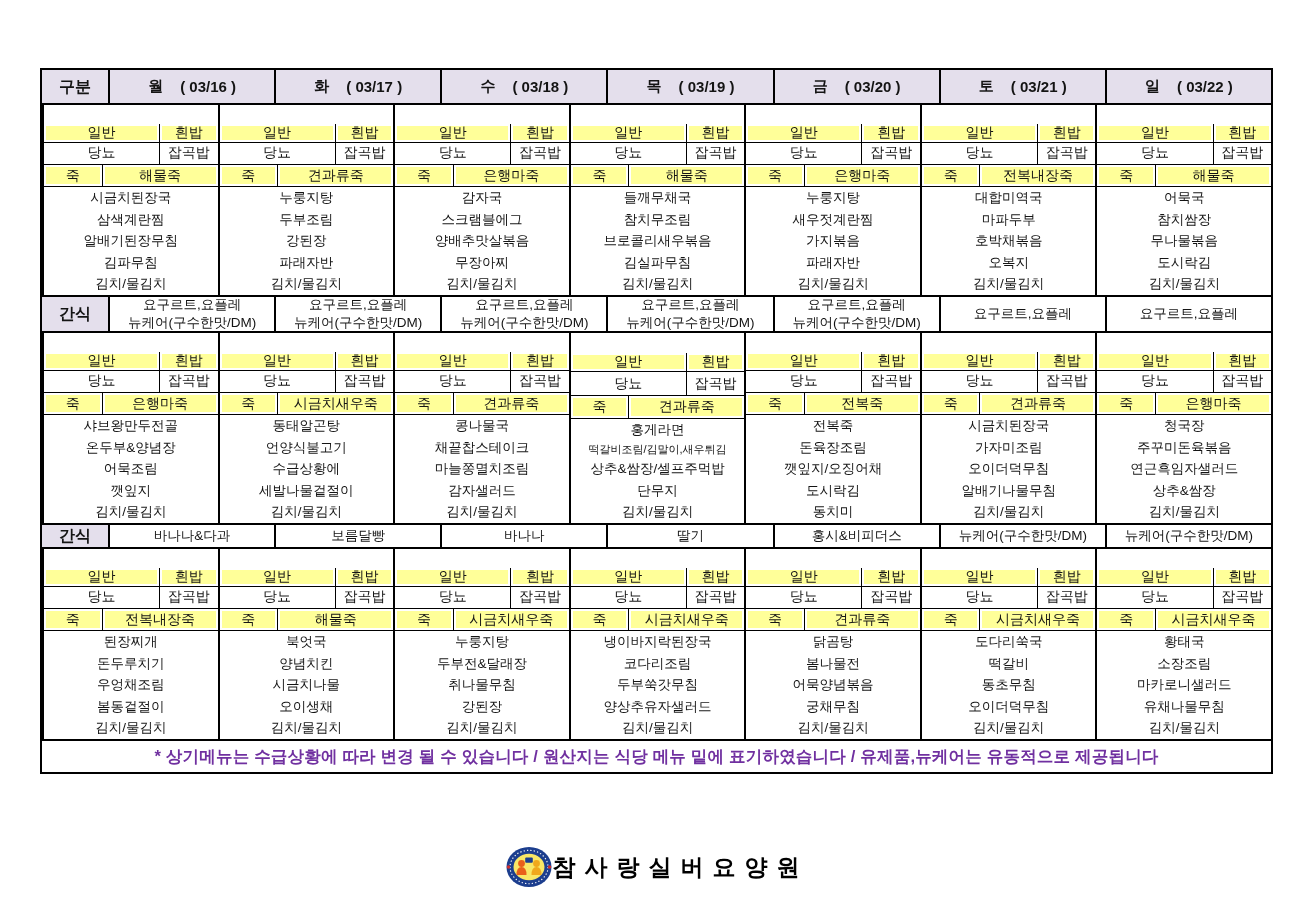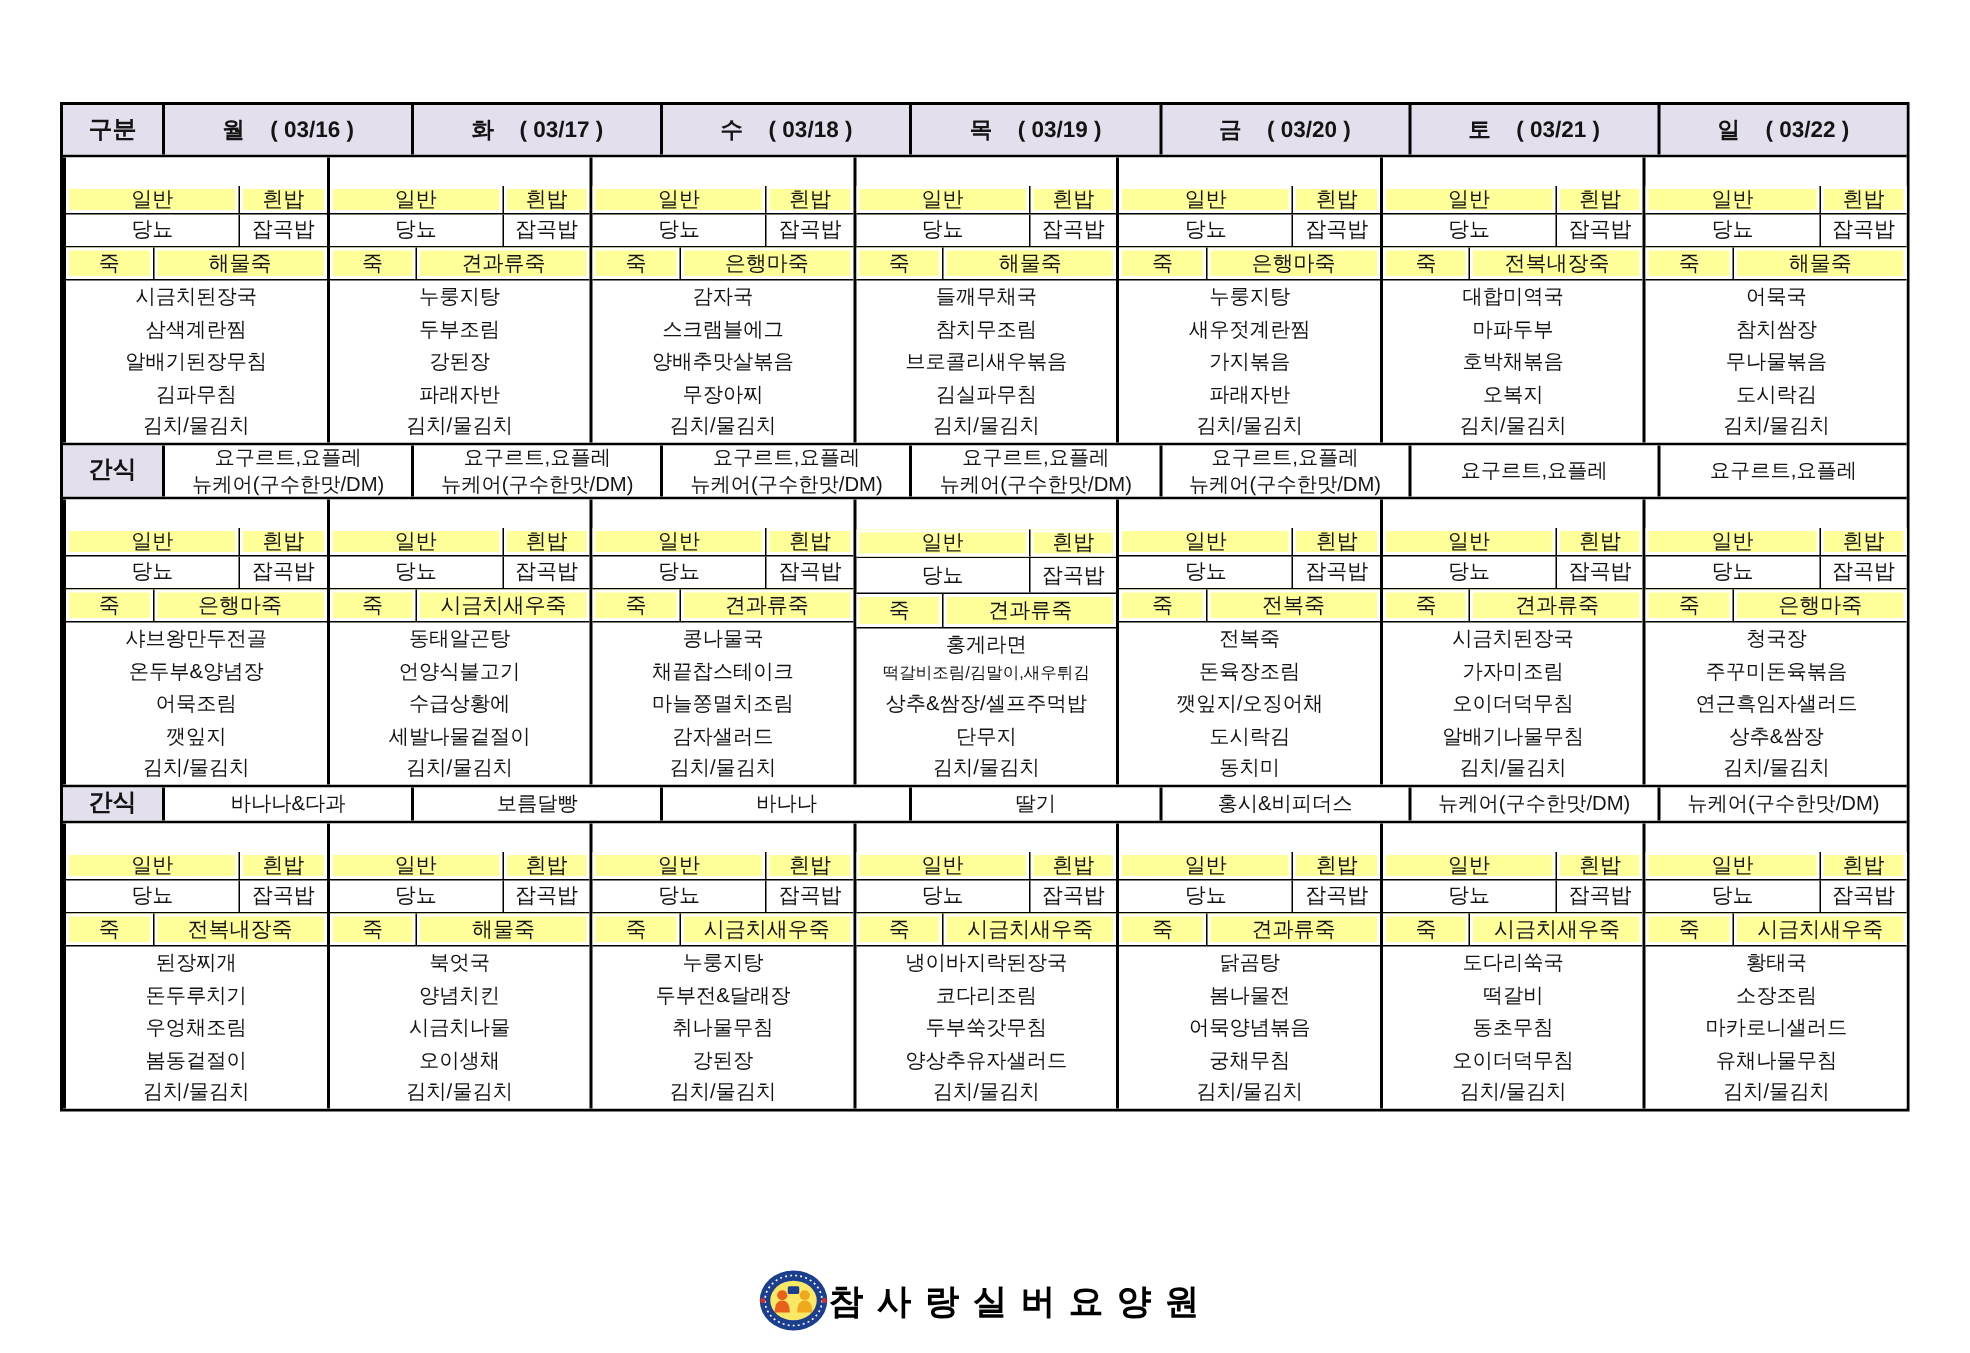--- a/index.html
+++ b/index.html
@@ -586,20 +586,23 @@
           <div class="sub p2 yellow">시금치새우죽</div>
         </div>
         <div class="menu">
           <div class="menu-item">황태국</div>
           <div class="menu-item">소장조림</div>
           <div class="menu-item">마카로니샐러드</div>
           <div class="menu-item">유채나물무침</div>
           <div class="menu-item">김치/물김치</div>
         </div>
       </div>
+    </div>
+    <div class="band footband">
+      <div class="footcell">* 상기메뉴는 수급상황에 따라 변경 될 수 있습니다 / 원산지는 식당 메뉴 밑에 표기하였습니다 / 유제품,뉴케어는 유동적으로 제공됩니다</div>
     </div>
   </div>
 
 <div class="brand">
   <svg class="logo" viewBox="0 0 48 42" xmlns="http://www.w3.org/2000/svg" aria-hidden="true">
     <ellipse cx="24" cy="21" rx="22.5" ry="20" fill="#1c3e8e"></ellipse>
     <ellipse cx="24" cy="21" rx="19" ry="16.7" fill="none" stroke="#ffffff" stroke-width="1.1" stroke-dasharray="1.3 2.1"></ellipse>
     <ellipse cx="24" cy="21" rx="15.5" ry="13.2" fill="#f9e766"></ellipse>
     <circle cx="3.5" cy="21" r="1.7" fill="#cf2e2e"></circle>
     <circle cx="44.5" cy="21" r="1.7" fill="#cf2e2e"></circle>

